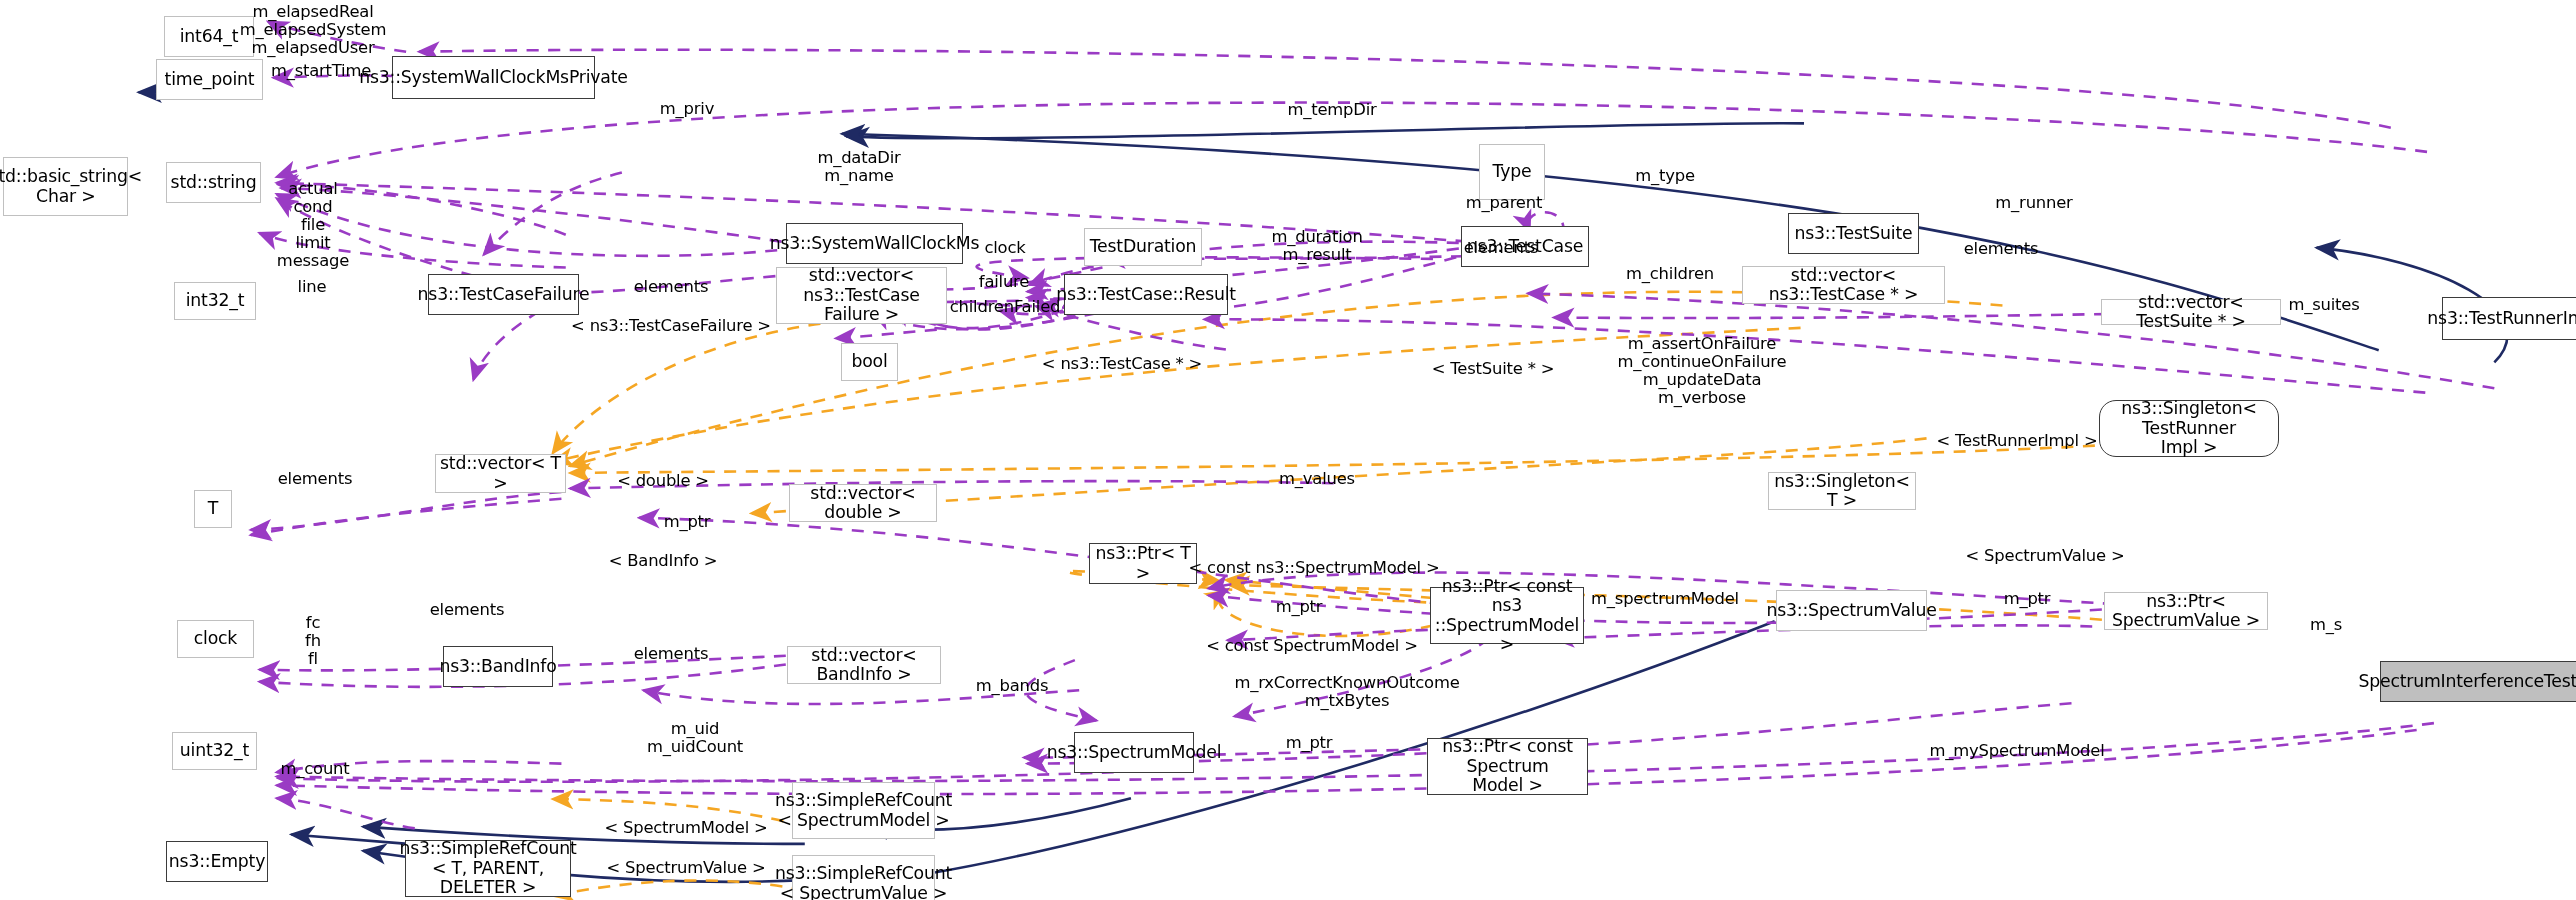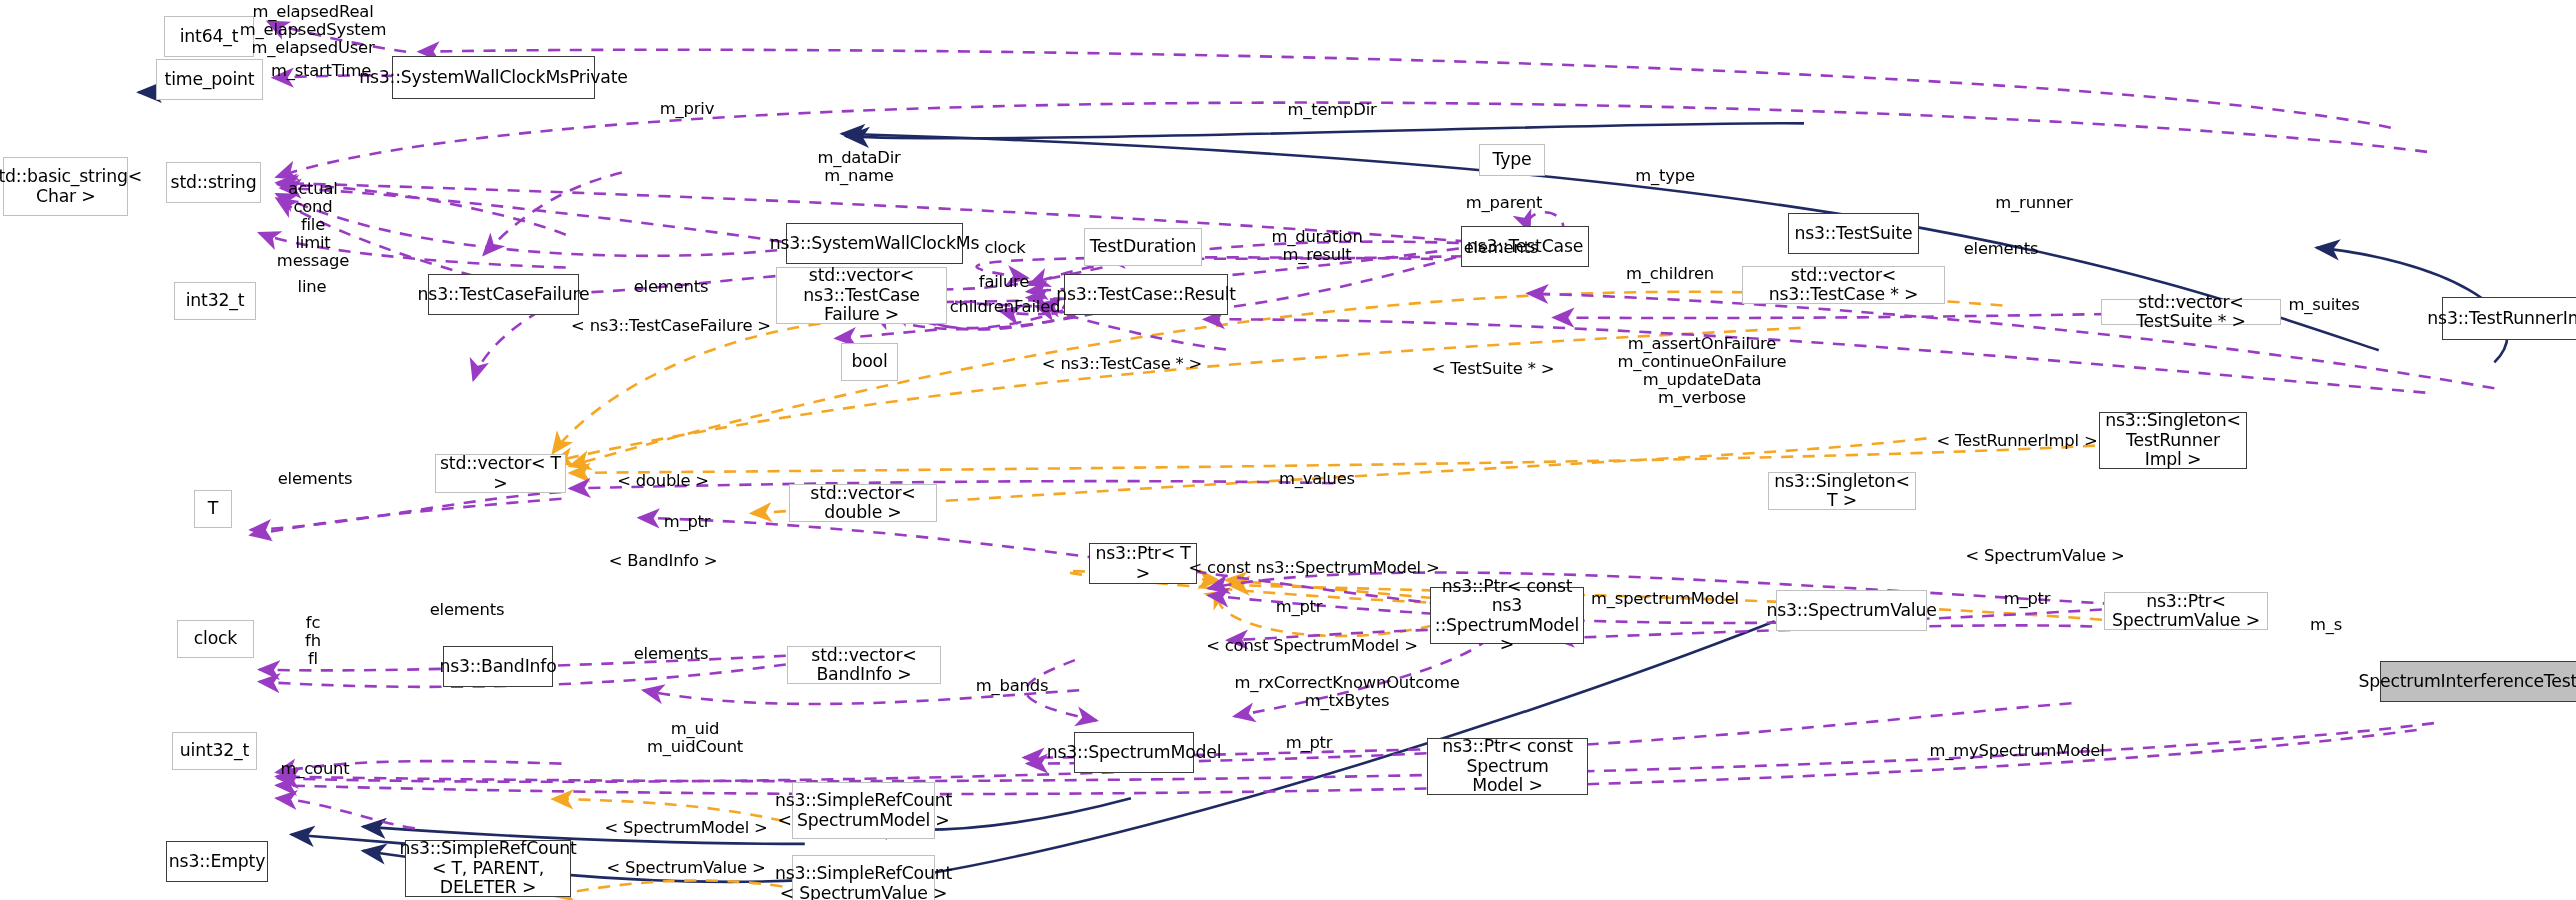--- a/index.html
+++ b/index.html
@@ -138,35 +138,35 @@
       </g>
     </g>
   </svg>
   <div id="nodes">
       <div class="node" style="left: 164px; top: 16.4px; width: 90px; height: 41px;">int64_t</div>
       <div class="node" style="left: 156px; top: 59px; width: 107px; height: 41px;">time_point</div>
       <div class="node bold" style="left: 392px; top: 56px; width: 203px; height: 43px;">ns3::SystemWallClockMsPrivate</div>
       <div class="node" style="left: 3.3px; top: 157px; width: 125px; height: 59px;">std::basic_string&lt;
 Char &gt;</div>
       <div class="node" style="left: 166px; top: 162px; width: 95px; height: 41px;">std::string</div>
-      <div class="node" style="left: 1479px; top: 144px; width: 66px; height: 32px;">Type</div>
+      <div class="node" style="left: 1479px; top: 144px; width: 66px; height: 56px;">Type</div>
       <div class="node bold" style="left: 1788px; top: 213px; width: 131px; height: 41px;">ns3::TestSuite</div>
       <div class="node bold" style="left: 786px; top: 223px; width: 177px; height: 41px;">ns3::SystemWallClockMs</div>
       <div class="node" style="left: 1084px; top: 228px; width: 118px; height: 38px;">TestDuration</div>
       <div class="node bold" style="left: 1461px; top: 226px; width: 128px; height: 41px;">ns3::TestCase</div>
       <div class="node bold" style="left: 2406px; top: 297px; width: 143px; height: 43px; margin-left: 36px;">ns3::TestRunnerImpl</div>
       <div class="node" style="left: 174px; top: 282px; width: 82px; height: 38px;">int32_t</div>
       <div class="node bold" style="left: 428px; top: 274px; width: 151px; height: 41px;">ns3::TestCaseFailure</div>
       <div class="node" style="left: 776px; top: 267px; width: 171px; height: 57px;">std::vector&lt; ns3::TestCase
 Failure &gt;</div>
       <div class="node bold" style="left: 1064px; top: 274px; width: 164px; height: 41px;">ns3::TestCase::Result</div>
       <div class="node" style="left: 1742px; top: 266px; width: 203px; height: 38px;">std::vector&lt; ns3::TestCase * &gt;</div>
       <div class="node" style="left: 2101px; top: 299px; width: 180px; height: 26px;">std::vector&lt; TestSuite * &gt;</div>
       <div class="node" style="left: 841px; top: 343px; width: 57px; height: 38px;">bool</div>
-      <div class="node bold" style="left: 2099px; top: 412px; width: 148px; height: 57px;">ns3::Singleton&lt; TestRunner
+      <div class="node bold" style="left: 2099px; top: 400px; width: 180px; height: 57px; border-radius: 17px;">ns3::Singleton&lt; TestRunner
 Impl &gt;</div>
       <div class="node" style="left: 194px; top: 490px; width: 38px; height: 38px;">T</div>
       <div class="node" style="left: 435px; top: 454px; width: 131px; height: 39px;">std::vector&lt; T &gt;</div>
       <div class="node" style="left: 789px; top: 484px; width: 148px; height: 38px;">std::vector&lt; double &gt;</div>
       <div class="node" style="left: 1768px; top: 472px; width: 148px; height: 38px;">ns3::Singleton&lt; T &gt;</div>
       <div class="node bold" style="left: 1089px; top: 543px; width: 108px; height: 41px;">ns3::Ptr&lt; T &gt;</div>
       <div class="node bold" style="left: 1430px; top: 587px; width: 154px; height: 57px;">ns3::Ptr&lt; const ns3
 ::SpectrumModel &gt;</div>
       <div class="node" style="left: 1776px; top: 590px; width: 151px; height: 41px;">ns3::SpectrumValue</div>
       <div class="node" style="left: 2104px; top: 592px; width: 164px; height: 38px;">ns3::Ptr&lt; SpectrumValue &gt;</div>

